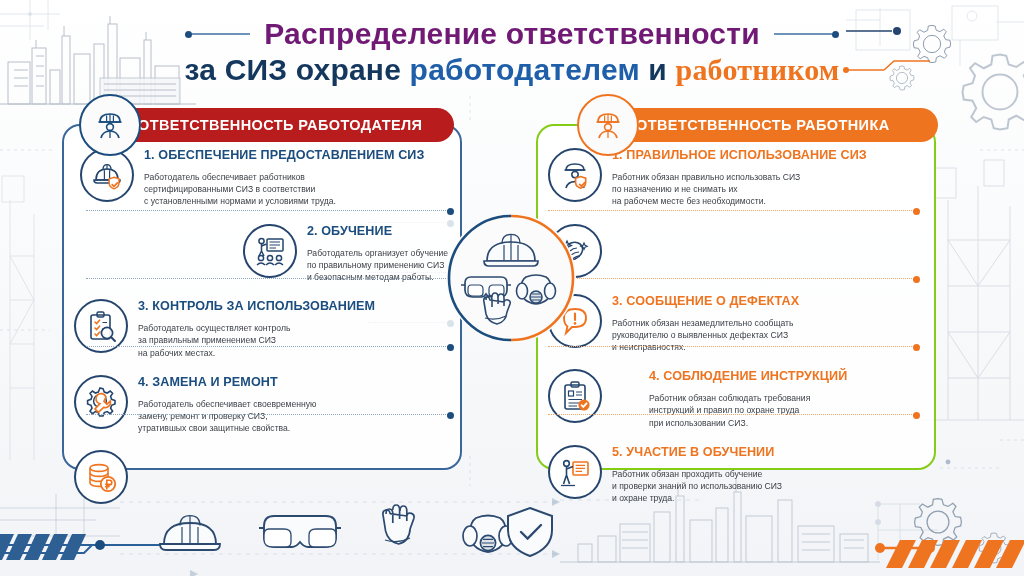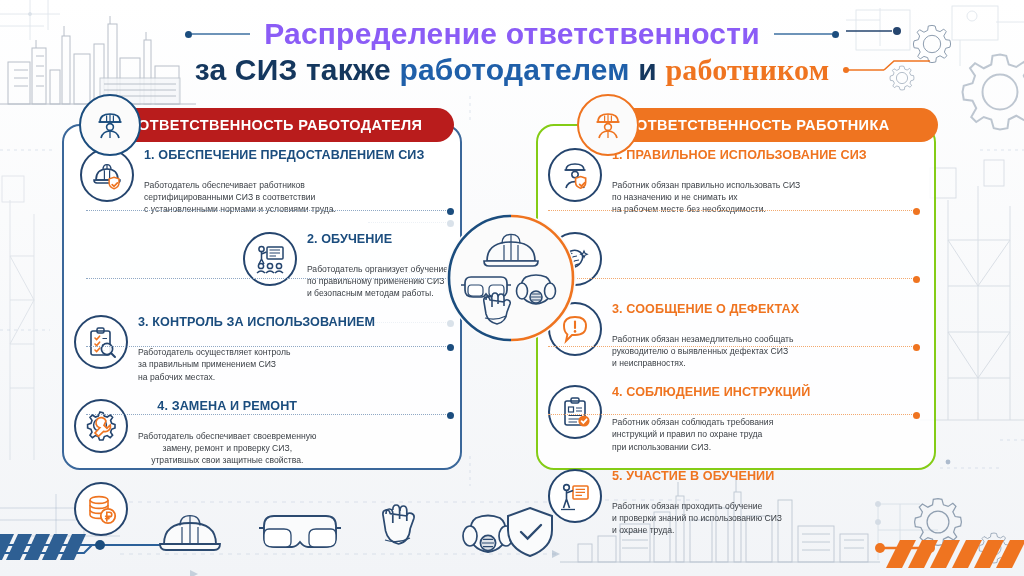--- a/index.html
+++ b/index.html
@@ -14,21 +14,21 @@
   .bg{position:absolute;inset:0;z-index:0;}
   .bg svg{position:absolute;inset:0;}
 
   
   .title-wrap{
     position:absolute;left:0;top:4px;width:1024px;height:96px;z-index:5;
     display:flex;flex-direction:column;align-items:center;justify-content:center;
   }
   .title-row{display:flex;align-items:center;justify-content:center;gap:14px;}
   .title-line1{
-    font-size:30px;font-weight:bold;color:#8b5cf6;letter-spacing:.2px;
+    font-size:30px;font-weight:bold;color:#701a75;letter-spacing:.2px;
     white-space:nowrap;line-height:1.12;
   }
   .title-line2{
     font-size:30px;font-weight:bold;color:#14375e;letter-spacing:.2px;
     white-space:nowrap;line-height:1.12;margin-top:2px;
   }
   .t-blue{color:#1f5fa9;}
   .t-orange{color:#ef7420;font-family:Liberation Serif, serif;}
   .deco{display:flex;align-items:center;}
   .deco .dot{width:7px;height:7px;border-radius:50%;background:#1b4d7e;}
@@ -66,21 +66,21 @@
   .item{position:relative;display:flex;align-items:flex-start;padding:0 12px 0 10px;}
   .item-ico{
     flex:0 0 auto;width:54px;height:54px;border-radius:50%;
     border:2px solid #25456e;background:#fff;
     display:flex;align-items:center;justify-content:center;margin-top:2px;
   }
   .item-body{margin-left:10px;padding-top:2px;}
   .item-title{font-size:12.6px;font-weight:bold;letter-spacing:.1px;white-space:nowrap;}
   .left .item-title{color:#1b4d7e;}
   .right .item-title{color:#ef7420;}
-  .item-desc{font-size:8.6px;color:#3a3f45;line-height:1.42;margin-top:17px;white-space:pre-line;}
+  .item-desc{font-size:8.6px;color:#3a3f45;line-height:1.42;margin-top:9px;white-space:pre-line;}
 
   .sep{
     position:absolute;height:1px;left:22px;right:10px;
     border-top:1.5px dotted #8fa8c4;
   }
   .sep .enddot{
     position:absolute;right:-4px;top:-3px;width:7px;height:7px;border-radius:50%;
   }
   .left .sep .enddot{background:#1b4d7e;}
   .right .sep{left:10px;right:18px;border-top-color:#f2a96f;}
@@ -262,21 +262,21 @@
       <span class="deco">
         <span class="dot"></span>
           <span class="bar"></span>
       </span>
       <span class="title-line1">Распределение ответственности</span>
       <span class="deco right">
         <span class="dot"></span>
           <span class="bar"></span>
       </span>
     </div>
-    <div class="title-line2"><span>за СИЗ также </span><span class="t-blue">работодателем</span><span> и </span><span class="t-orange">работником</span>
+    <div class="title-line2"><span>за СИЗ охране </span><span class="t-blue">работодателем</span><span> и </span><span class="t-orange">работником</span>
     </div>
   </div>
 
   <div class="conn" style="left:368px;top:222px;width:84px;">
       <span class="cd" style="right:-2px;"></span>
     </div>
   <div class="conn" style="left:368px;top:272px;width:84px;">
       <span class="cd" style="right:-2px;"></span>
     </div>
   <div class="conn" style="left:368px;top:322px;width:84px;">
@@ -350,21 +350,21 @@
           <div class="item-desc">Работодатель осуществляет контроль
 за правильным применением СИЗ
 на рабочих местах.</div>
         </div>
       </div>
 
       <div class="sep" style="top:202px;">
           <span class="enddot"></span>
         </div>
 
-      <div class="item" style="margin-top:14px;text-align:center;">
+      <div class="item" style="margin-top:14px;">
         <div class="item-ico">
           <svg width="34" height="34" viewBox="0 0 34 34">
             <g transform="translate(16,16)">
               <path d="M0,-13 L3,-12.4 L4.3,-9 L7.2,-8 L10.2,-10 L12.6,-7.6 L10.6,-4.6 L11.6,-1.7 L15,-0.4 L15,3 L11.6,4.3 L10.6,7.2 L12.6,10.2 L10.2,12.6 L7.2,10.6 L4.3,11.6 L3,15 L-0.4,15 L-1.7,11.6 L-4.6,10.6 L-7.6,12.6 L-10,10.2 L-8,7.2 L-9,4.3 L-12.4,3 L-12.4,-0.4 L-9,-1.7 L-8,-4.6 L-10,-7.6 L-7.6,-10 L-4.6,-8 L-1.7,-9 Z" fill="none" stroke="#25456e" stroke-width="1.6"></path>
               <circle r="6.4" fill="none" stroke="#25456e" stroke-width="1.5"></circle>
             </g>
             <path d="M22 12 a5.2 5.2 0 1 0 -6.2 6.8 L11 24 l3.4 3.4 l5.2-5 a5.2 5.2 0 0 0 6.6-6.4 l-3.2 3.2 l-3-3 Z" fill="#fff" stroke="#ef7420" stroke-width="1.7"></path>
           </svg>
         </div>
         <div class="item-body">
@@ -498,21 +498,21 @@
           <div class="item-desc">Работник обязан незамедлительно сообщать
 руководителю о выявленных дефектах СИЗ
 и неисправностях.</div>
         </div>
       </div>
 
       <div class="sep" style="top:202px;">
           <span class="enddot"></span>
         </div>
 
-      <div class="item" style="margin-top:14px;">
+      <div class="item" style="margin-top:14px;gap:37px;">
         <div class="item-ico">
           <svg width="34" height="34" viewBox="0 0 34 34">
             <rect x="7" y="6" width="20" height="24" rx="2" fill="none" stroke="#25456e" stroke-width="1.6"></rect>
             <rect x="13" y="3" width="8" height="5" rx="1.5" fill="none" stroke="#25456e" stroke-width="1.5"></rect>
             <rect x="10.5" y="12" width="5" height="5" fill="none" stroke="#25456e" stroke-width="1.2"></rect>
             <path d="M18 13 H24 M18 16 H24 M10.5 20.5 H24 M10.5 24 H24 M10.5 27 H19" stroke="#25456e" stroke-width="1.2"></path>
             <circle cx="26" cy="26" r="5.6" fill="#ef7420"></circle>
             <path d="M23.6 26.2 l1.7 1.7 l3.3-3.6" fill="none" stroke="#fff" stroke-width="1.8" stroke-linecap="round"></path>
           </svg>
         </div>

